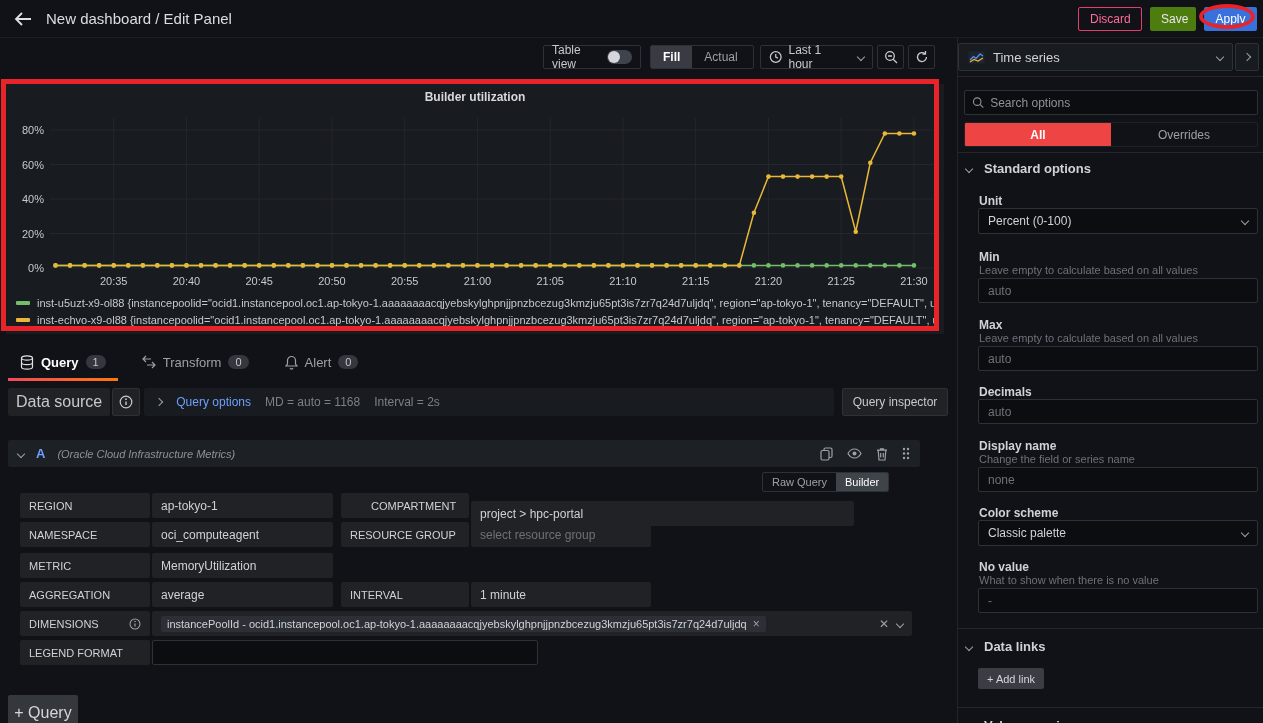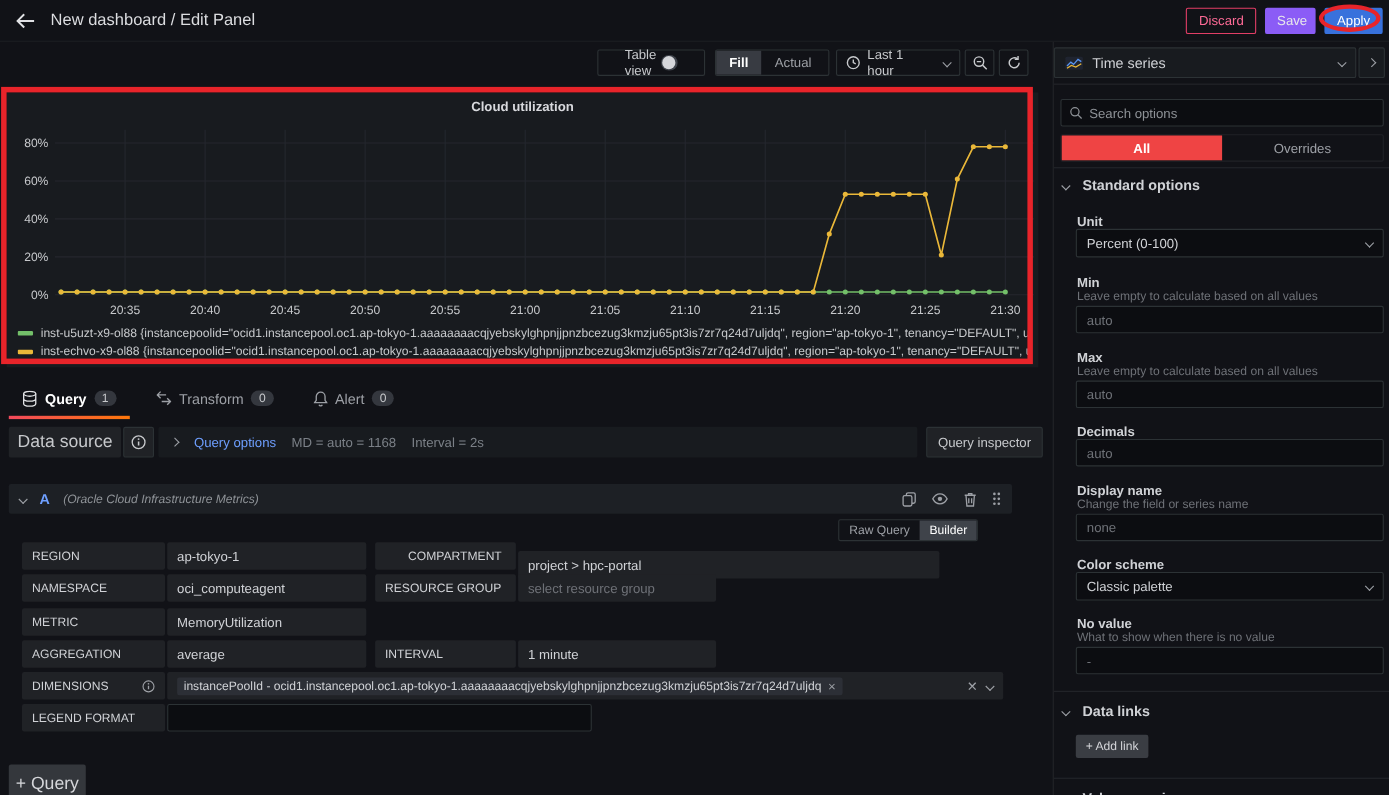--- a/index.html
+++ b/index.html
@@ -7,29 +7,29 @@
   body { background:#111217; color:#ccccdc; font-family:"Liberation Sans",sans-serif; font-size:13px; position:relative; }
   svg text { font-family:"Liberation Sans",sans-serif; }
   .chev { display:inline-block; width:6px; height:6px; border-right:1.5px solid #9da0a6; border-bottom:1.5px solid #9da0a6; transform:rotate(45deg); margin-left:6px; }
   .chev.right { transform:rotate(-45deg); }
   
   #topbar { position:absolute; left:0; top:0; width:1263px; height:38px; background:#111217; border-bottom:1px solid #1c1e22; }
   #back-btn { position:absolute; left:10px; top:7px; width:26px; height:26px; background:none; border:none; cursor:pointer; }
   #page-title { position:absolute; left:46px; top:10px; font-size:15px; color:#dcdde0; }
   .hbtn { position:absolute; top:7px; height:24px; border-radius:2px; font-size:12px; font-family:inherit; padding:0 11px; cursor:pointer; }
   #discard-btn { left:1078px; width:64px; background:transparent; border:1px solid #e23e66; color:#ff6b97; }
-  #save-btn { left:1150px; width:46px; background:#8b5cf6; border:none; color:#e8e8ea; }
+  #save-btn { left:1150px; width:46px; background:#4d7c0f; border:none; color:#e8e8ea; }
   #apply-btn { left:1204px; width:53px; background:#3871dc; border:none; color:#ffffff; }
   
   #annot-ellipse { position:absolute; left:1199px; top:4px; width:56px; height:25px; border:4px solid #e8242a; border-radius:50%; z-index:60; pointer-events:none; }
   #annot-rect { position:absolute; left:1px; top:79px; width:938px; height:252px; border:5px solid #e8242a; z-index:50; pointer-events:none; }
   
   #left-main { position:absolute; left:0; top:38px; width:956px; height:685px; }
   .tb-box { position:absolute; top:7px; height:24px; border:1px solid #2c3235; border-radius:2px; display:flex; align-items:center; background:transparent; color:#c7c9cc; font-size:12px; }
-  #tableview-group { left:543px; width:98px; padding:0 24px; justify-content:space-between; }
+  #tableview-group { left:543px; width:98px; padding:0 8px; justify-content:space-between; }
   .switch { width:26px; height:14px; background:#3f434b; border-radius:8px; position:relative; cursor:pointer; }
   .switch .knob { position:absolute; left:1px; top:1px; width:12px; height:12px; border-radius:50%; background:#d5d6da; }
   #fillactual-group { left:650px; width:104px; padding:0; overflow:hidden; }
   .seg { height:100%; border:none; font-family:inherit; font-size:12px; cursor:pointer; background:transparent; color:#9da0a6; flex:0 0 auto; padding:0 12px; }
   .seg.active { background:#383b42; color:#ffffff; font-weight:bold; }
   #timepicker { left:760px; width:113px; padding:0 8px; gap:6px; cursor:pointer; }
   .icon-sq { position:absolute; top:7px; width:27px; height:24px; border:1px solid #2c3235; border-radius:2px; background:transparent; display:flex; align-items:center; justify-content:center; cursor:pointer; }
   #zoomout-btn { left:877px; } #refresh-btn { left:908px; }
   
   #chart-panel { position:absolute; left:6px; top:46px; width:938px; height:250px; background:#181b1f; }
@@ -136,21 +136,21 @@
       </svg>
   </div>
   <div class="icon-sq" id="refresh-btn">
     <svg width="14" height="14" viewBox="0 0 14 14">
         <path d="M11.5 7a4.5 4.5 0 1 1-1.4-3.2" stroke="#c7c9cc" stroke-width="1.3" fill="none"></path>
         <path d="M10.5 1 L10.5 4 L7.5 4" stroke="#c7c9cc" stroke-width="1.3" fill="none"></path>
       </svg>
   </div>
 
   <div id="chart-panel">
-    <div id="chart-title">Cloud utilization</div>
+    <div id="chart-title">Builder utilization</div>
     <svg id="chart-svg" width="932" height="186">
         <line x1="36" y1="160" x2="926" y2="160" stroke="#24272e" stroke-width="1"></line>
         <text x="30" y="164" text-anchor="end" fill="#c7c9cc" font-size="11">0%</text>
         <line x1="36" y1="125.5" x2="926" y2="125.5" stroke="#24272e" stroke-width="1"></line>
         <text x="30" y="129.5" text-anchor="end" fill="#c7c9cc" font-size="11">20%</text>
         <line x1="36" y1="91" x2="926" y2="91" stroke="#24272e" stroke-width="1"></line>
         <text x="30" y="95" text-anchor="end" fill="#c7c9cc" font-size="11">40%</text>
         <line x1="36" y1="56.5" x2="926" y2="56.5" stroke="#24272e" stroke-width="1"></line>
         <text x="30" y="60.5" text-anchor="end" fill="#c7c9cc" font-size="11">60%</text>
         <line x1="36" y1="22" x2="926" y2="22" stroke="#24272e" stroke-width="1"></line>

